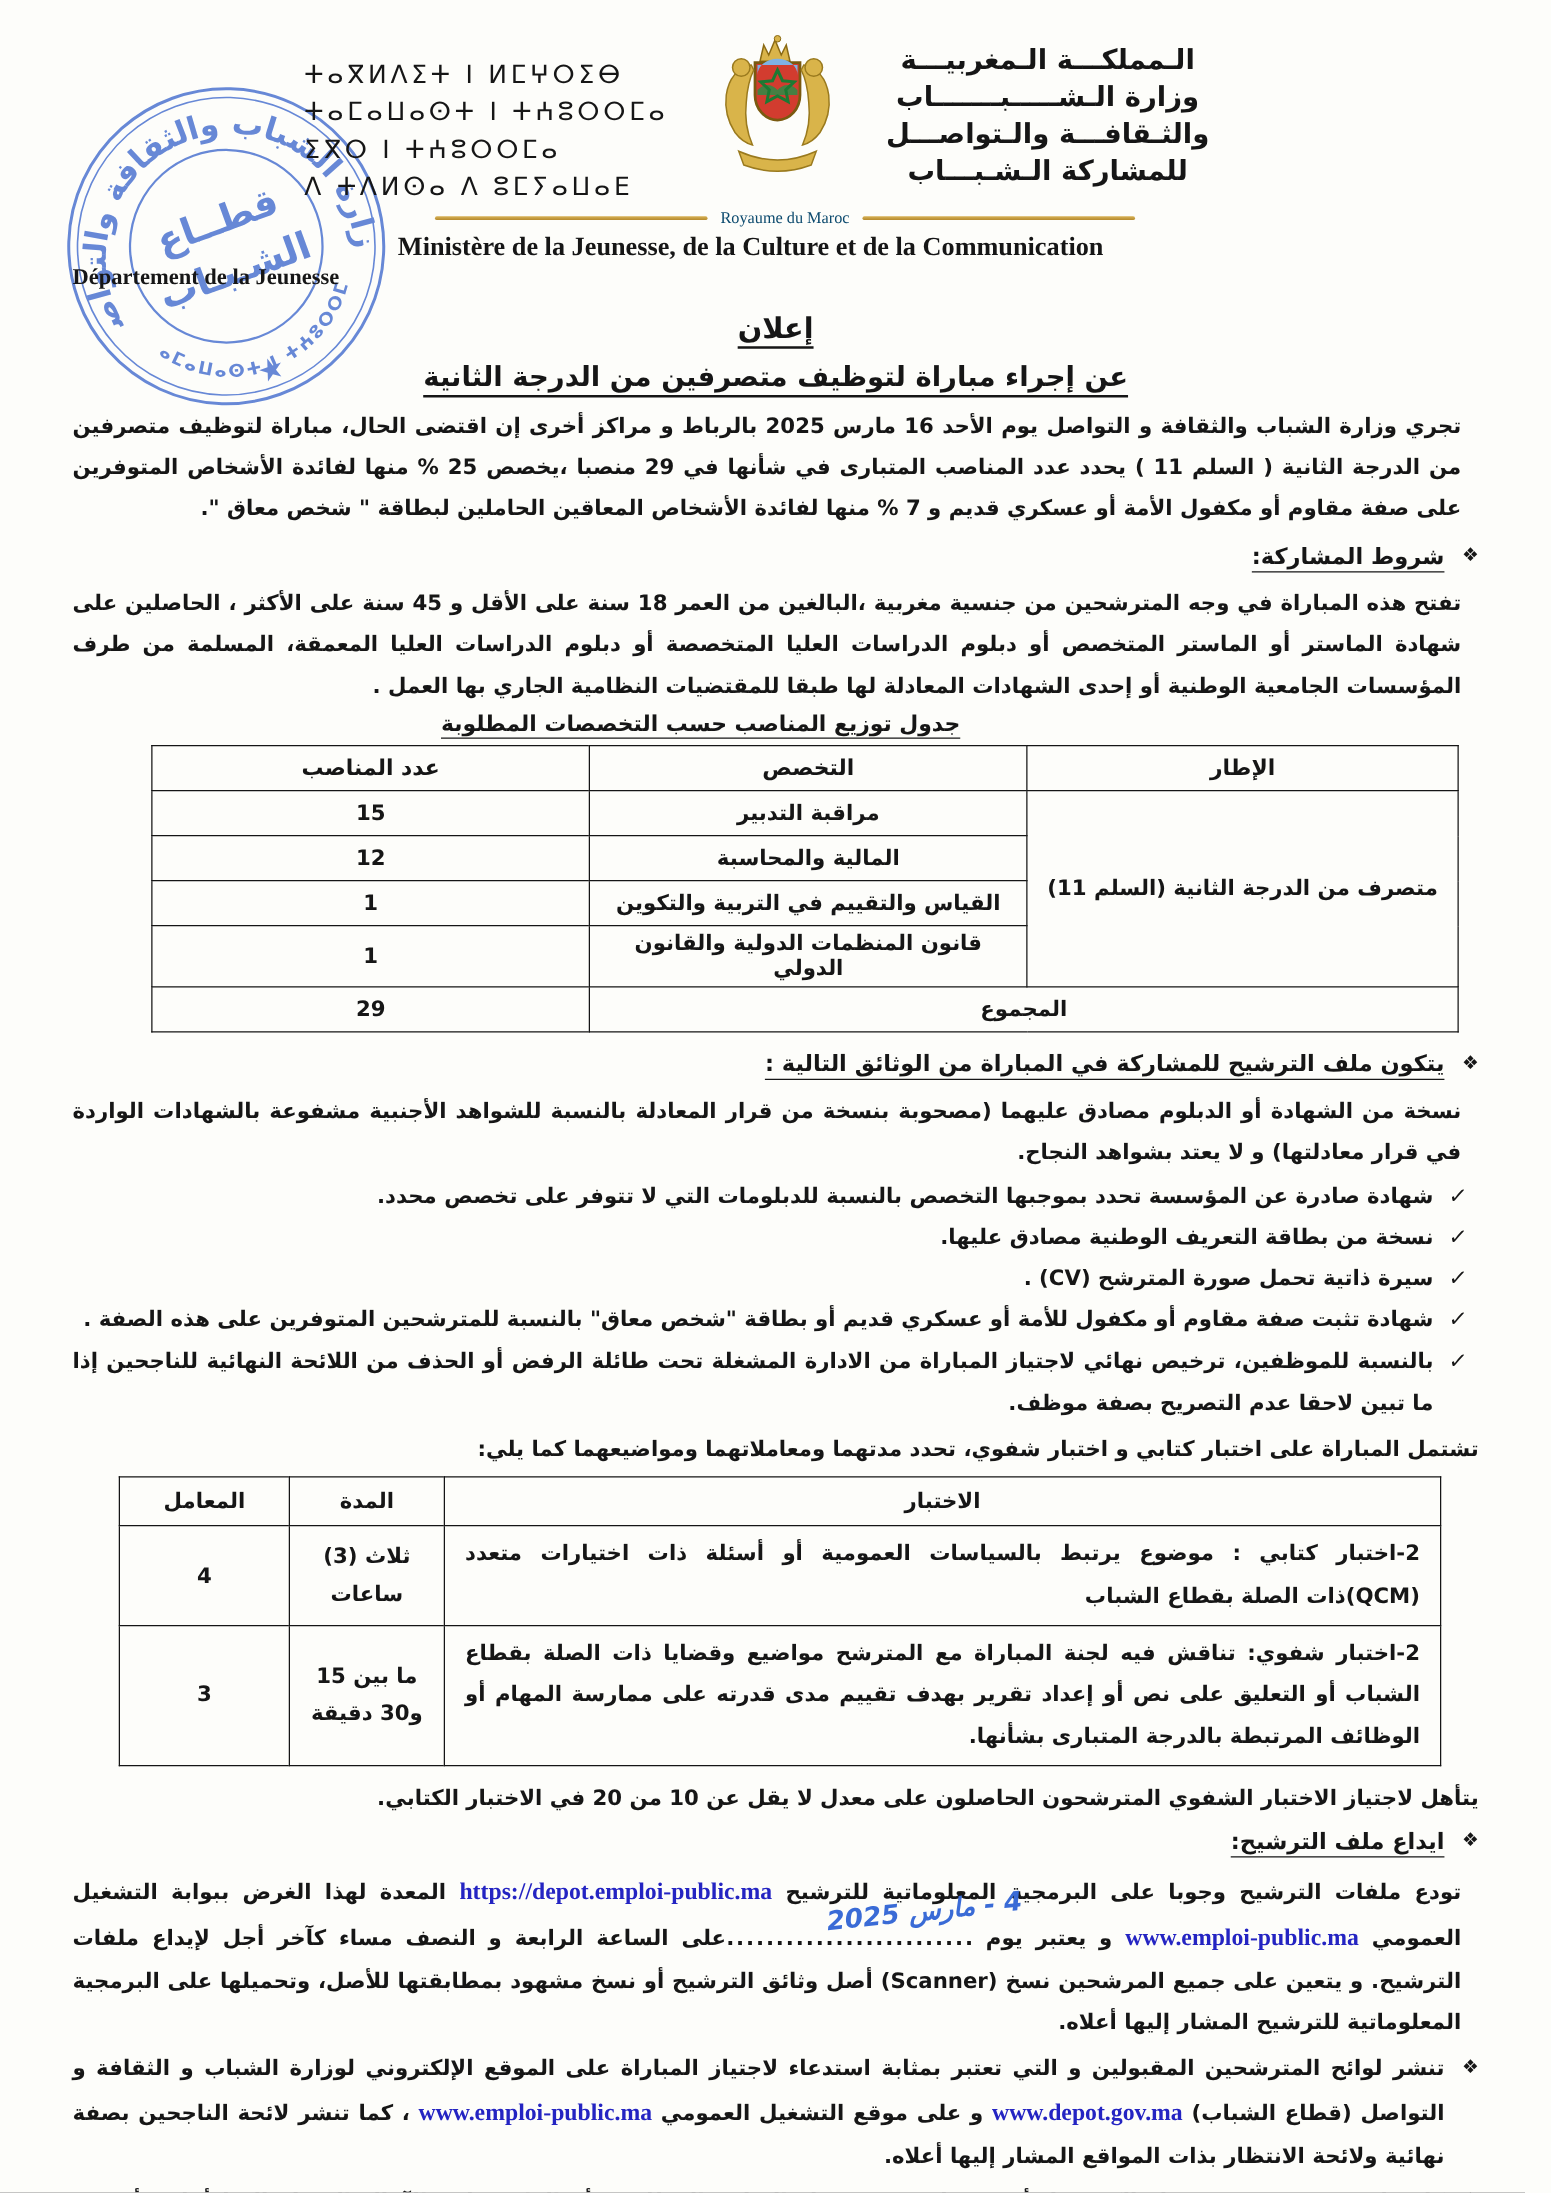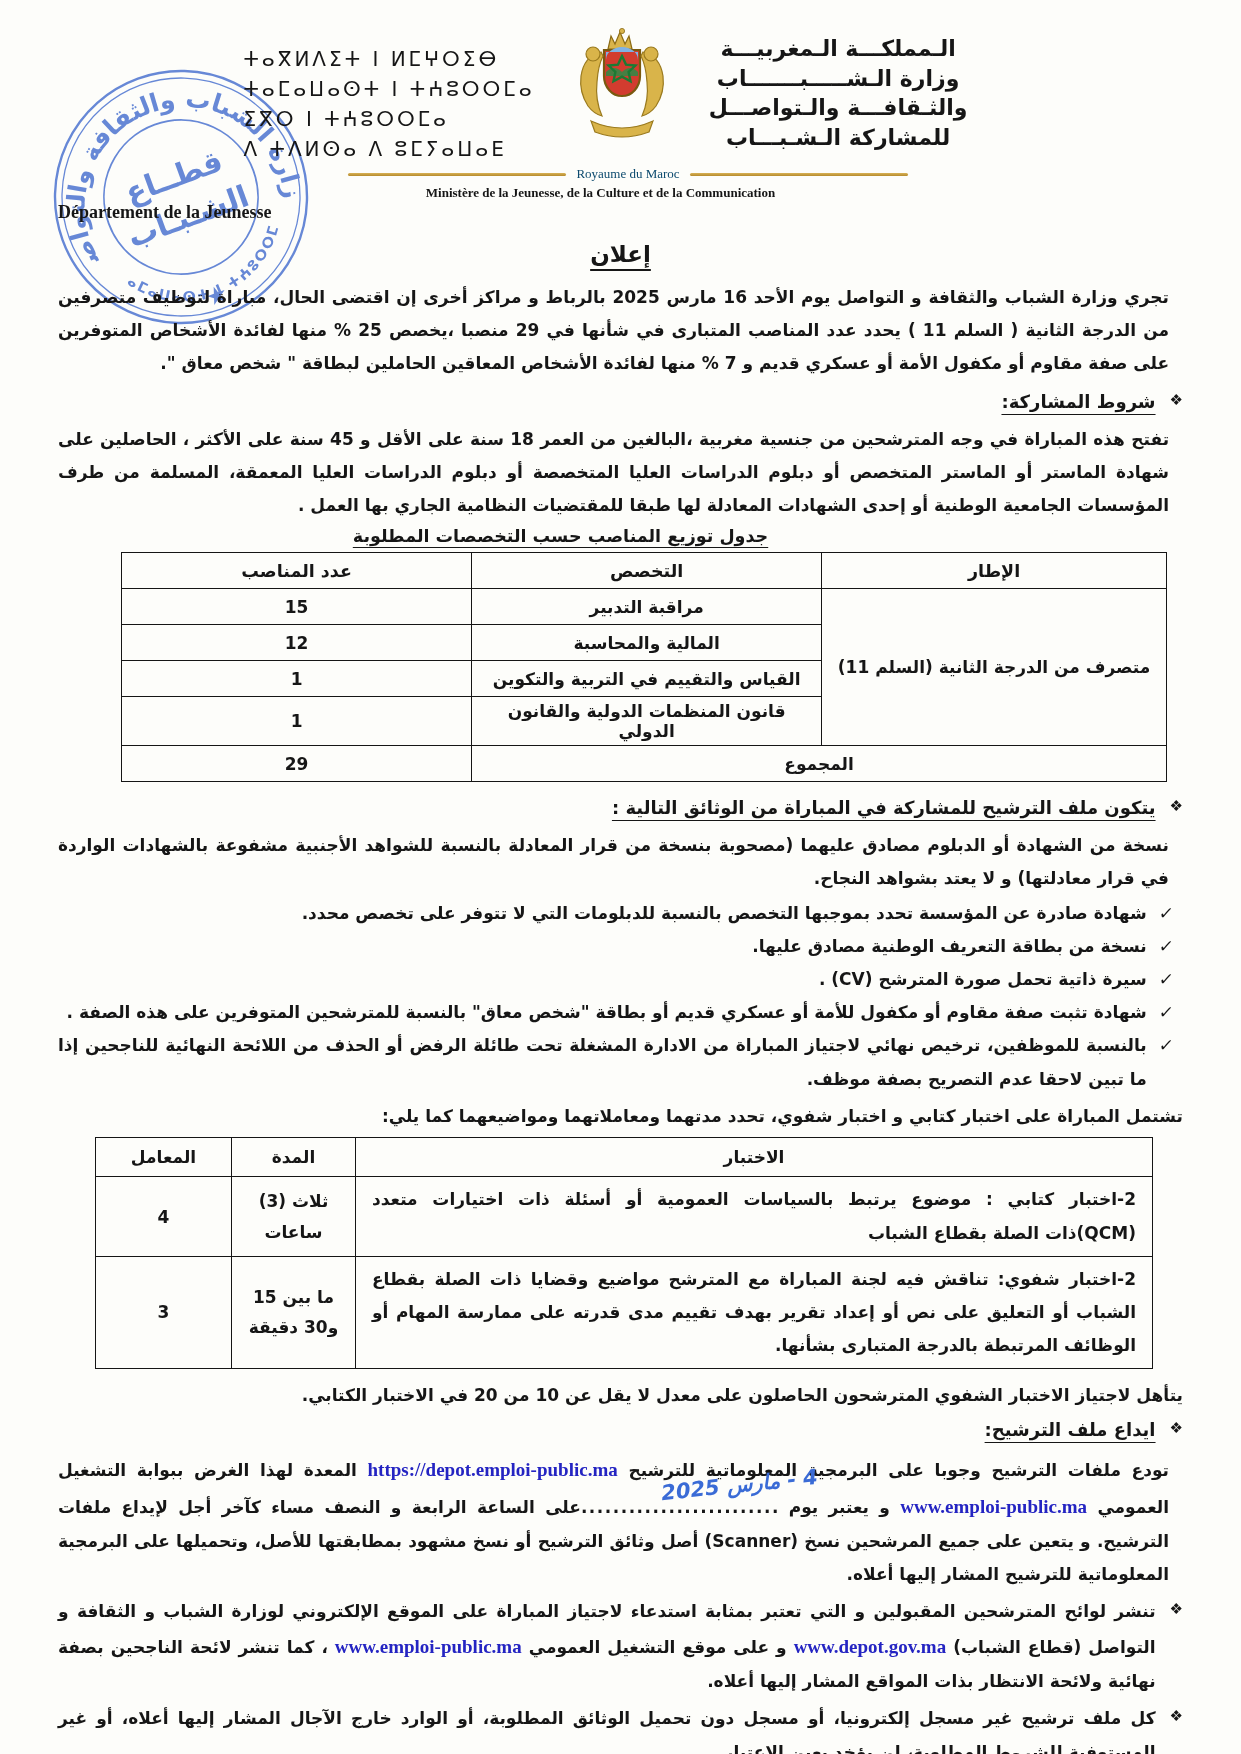--- a/index.html
+++ b/index.html
@@ -12,21 +12,21 @@
   .content{position:absolute;inset:0;padding:24px 58px 0;direction:rtl}
 
   
   .header-row{direction:ltr;display:flex;justify-content:center;align-items:flex-start;gap:26px;margin:4px 30px 0 0}
   .tifinagh{font-size:20px;font-weight:normal;letter-spacing:3px;line-height:1.5;text-align:left;white-space:nowrap;padding-top:16px}
   .arabic-head{font-size:22px;font-weight:bold;line-height:1.35;text-align:center;direction:rtl;white-space:nowrap;padding-top:6px}
   .coa{flex:0 0 auto;margin-top:-2px}
   .royaume-row{direction:ltr;display:flex;align-items:center;justify-content:center;gap:10px;width:560px;margin:2px auto 0 290px}
   .gold-line{flex:1;height:3px;background:linear-gradient(#d8b257,#b58a2c);border-radius:2px}
   .royaume{font-family:"Liberation Serif",serif;font-weight:normal;font-size:13px;color:#0c4a6e;white-space:nowrap}
-  .ministry-fr{font-family:"Liberation Serif",serif;font-weight:bold;font-size:13px;text-align:center;direction:ltr;margin:3px 40px 0 0}
+  .ministry-fr{font-family:"Liberation Serif",serif;font-weight:bold;font-size:21px;text-align:center;direction:ltr;margin:3px 40px 0 0}
   .dept-fr{font-family:"Liberation Serif",serif;font-weight:bold;font-size:18px;text-align:left;direction:ltr;margin:1px 40px 0 0}
 
   
   .stamp{position:absolute;left:50px;top:66px;width:262px;height:262px;transform:rotate(-20deg);opacity:.92;pointer-events:none}
 
   
   .main-title{text-align:center;font-size:23px;font-weight:bold;text-decoration:underline;text-underline-offset:7px;margin:18px 0 14px;letter-spacing:1px}
   .sub-title{text-align:center;font-size:22px;font-weight:bold;text-decoration:underline;text-underline-offset:7px;margin:0 0 10px}
 
   
@@ -124,20 +124,21 @@
 
     <div class="royaume-row">
       <span class="gold-line"></span>
       <span class="royaume">Royaume du Maroc</span>
       <span class="gold-line"></span>
     </div>
     <div class="ministry-fr">Ministère de la Jeunesse, de la Culture et de la Communication</div>
     <div class="dept-fr">Département de la Jeunesse</div>
 
     <div class="main-title">إعلان</div>
+    <div class="sub-title">عن إجراء مباراة لتوظيف متصرفين من الدرجة الثانية</div>
 
     <p class="body indent">تجري وزارة الشباب والثقافة و التواصل يوم الأحد 16 مارس 2025  بالرباط و مراكز أخرى إن اقتضى الحال، مباراة لتوظيف متصرفين من الدرجة الثانية ( السلم 11 ) يحدد عدد المناصب المتبارى في شأنها في  29 منصبا ،يخصص 25 % منها لفائدة الأشخاص المتوفرين على صفة مقاوم أو مكفول الأمة أو عسكري قديم و 7 % منها لفائدة الأشخاص المعاقين الحاملين لبطاقة " شخص معاق ".</p>
 
     <div class="sect">
       <span class="bullet">❖</span>
       <span class="sect-title">شروط المشاركة:</span>
     </div>
     <p class="body indent">تفتح هذه المباراة في وجه المترشحين من جنسية مغربية ،البالغين من العمر 18 سنة على الأقل و 45 سنة على الأكثر ، الحاصلين على شهادة الماستر أو الماستر المتخصص أو دبلوم الدراسات العليا المتخصصة أو دبلوم الدراسات العليا المعمقة، المسلمة من طرف المؤسسات الجامعية الوطنية أو إحدى الشهادات المعادلة لها طبقا للمقتضيات النظامية الجاري بها العمل .</p>
 
     <div class="caption">جدول توزيع المناصب حسب التخصصات المطلوبة</div>

